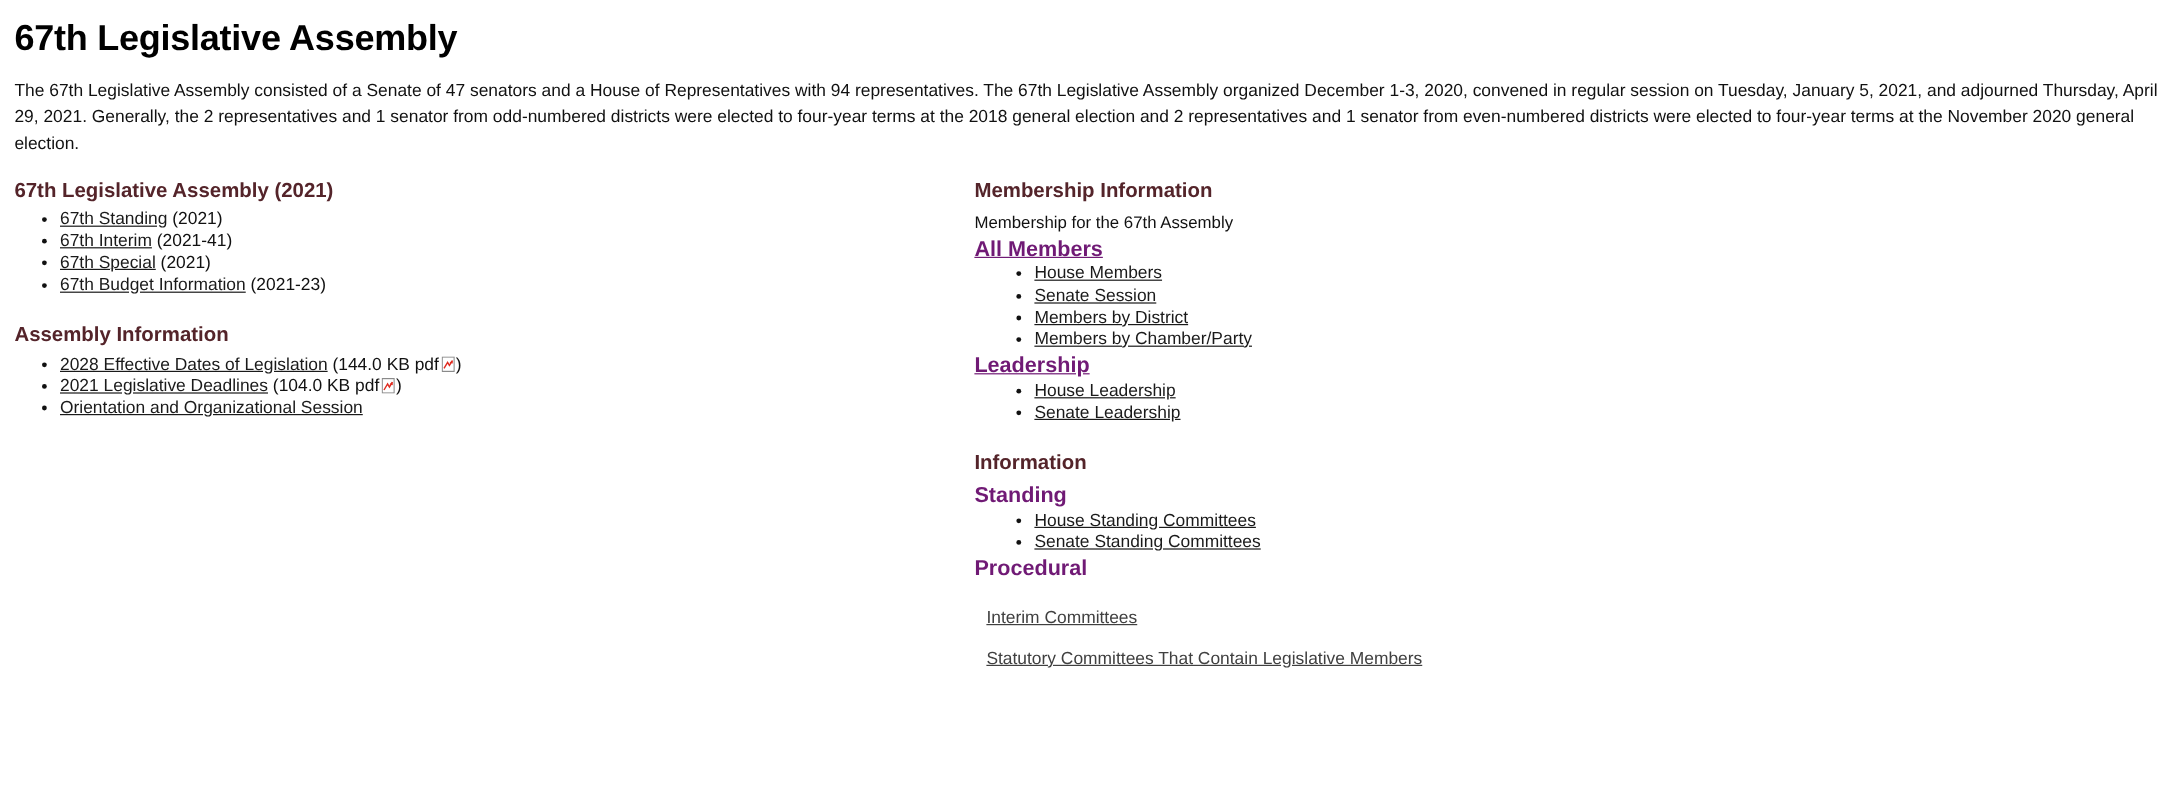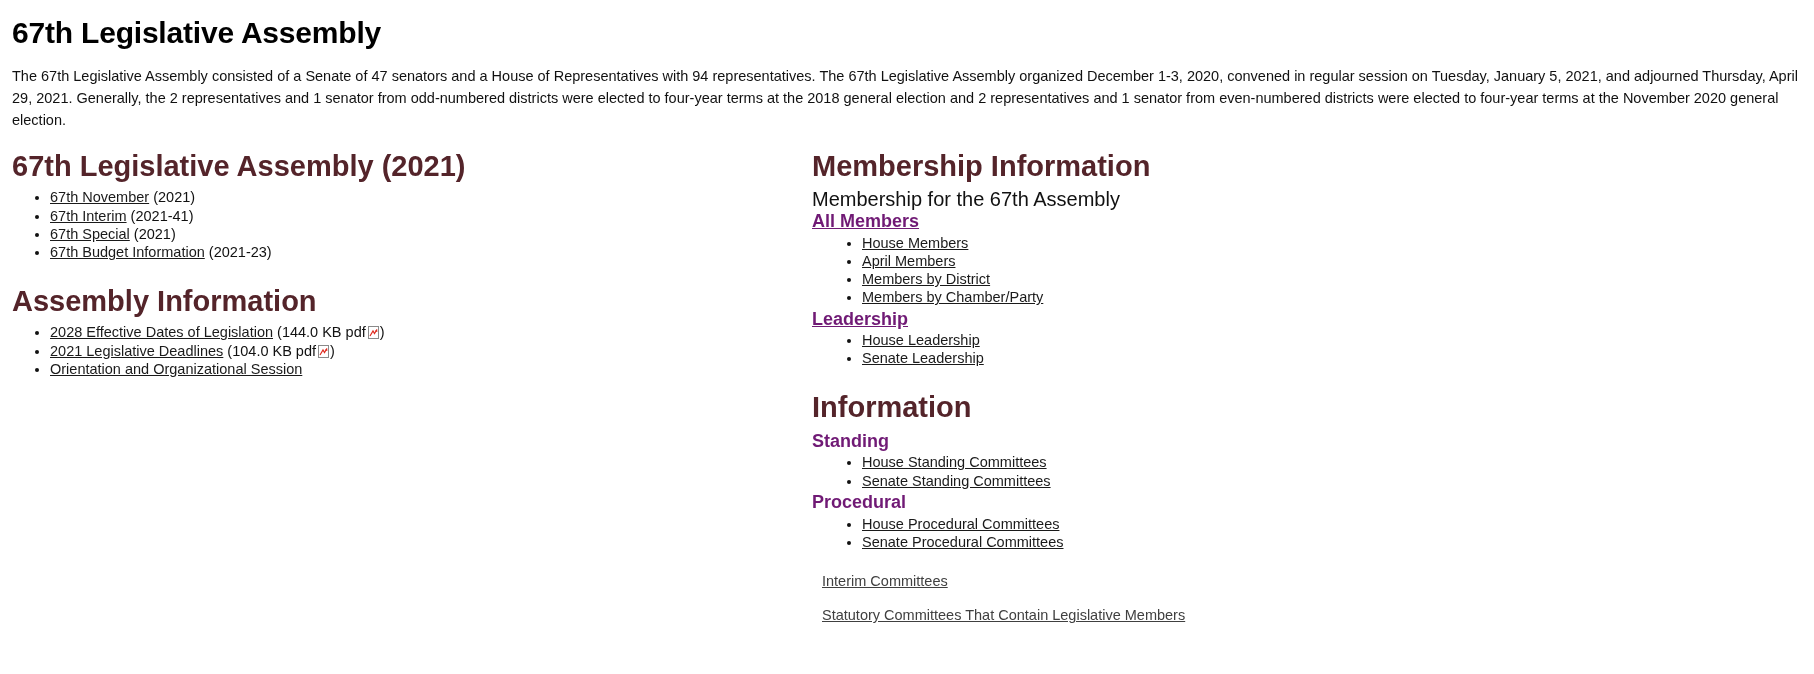--- a/index.html
+++ b/index.html
@@ -42,41 +42,41 @@
   }
   .col-left {
     width: 790px;
     flex: 0 0 790px;
   }
   .col-right {
     flex: 1 1 auto;
     padding-left: 10px;
   }
   h2.section-title {
-    font-size: 29px;
+    font-size: 17px;
     line-height: 1.2;
     font-weight: bold;
     color: #54242a;
     margin: 0 0 6px 0;
   }
   h2.section-title.spaced {
     margin-top: 22px;
   }
   h3.sub-title {
     font-size: 18px;
     line-height: 1.2;
     font-weight: bold;
     color: #701a75;
     margin: 2px 0 2px 0;
   }
   h3.sub-title.underlined {
     text-decoration: underline;
   }
   p.sub-note {
-    font-size: 20px;
+    font-size: 14px;
     line-height: 20px;
     margin: 0 0 1px 0;
     color: #111111;
   }
   ul.link-list {
     list-style-type: disc;
     margin: 0 0 0 0;
     padding-left: 38px;
   }
   ul.link-list li {
@@ -129,21 +129,21 @@
   <p class="intro">The 67th Legislative Assembly consisted of a Senate of 47 senators and a House of Representatives with 94 representatives. The 67th Legislative Assembly organized December 1-3, 2020, convened in regular session on Tuesday, January 5, 2021, and adjourned Thursday, April 29, 2021. Generally, the 2 representatives and 1 senator from odd-numbered districts were elected to four-year terms at the 2018 general election and 2 representatives and 1 senator from even-numbered districts were elected to four-year terms at the November 2020 general election.</p>
 
   <div class="columns">
 
     <div class="col-left">
 
       <h2 class="section-title">67th Legislative Assembly (2021)</h2>
 
       <ul class="link-list">
         <li>
-          <a class="doc-link" href="#">67th November</a>
+          <a class="doc-link" href="#">67th Standing</a>
           <span class="meta">(2021)</span>
         </li>
         <li>
           <a class="doc-link" href="#">67th Interim</a>
           <span class="meta">(2021-41)</span>
         </li>
         <li>
           <a class="doc-link" href="#">67th Special</a>
           <span class="meta">(2021)</span>
         </li>
@@ -185,21 +185,21 @@
 
       <p class="sub-note">Membership for the 67th Assembly</p>
 
       <h3 class="sub-title underlined">All Members</h3>
 
       <ul class="link-list tight">
         <li>
           <a class="doc-link" href="#">House Members</a>
         </li>
         <li>
-          <a class="doc-link" href="#">April Members</a>
+          <a class="doc-link" href="#">Senate Session</a>
         </li>
         <li>
           <a class="doc-link" href="#">Members by District</a>
         </li>
         <li>
           <a class="doc-link" href="#">Members by Chamber/Party</a>
         </li>
       </ul>
 
       <h3 class="sub-title underlined">Leadership</h3>
@@ -222,28 +222,20 @@
         <li>
           <a class="doc-link" href="#">House Standing Committees</a>
         </li>
         <li>
           <a class="doc-link" href="#">Senate Standing Committees</a>
         </li>
       </ul>
 
       <h3 class="sub-title">Procedural</h3>
 
-      <ul class="link-list tight">
-        <li>
-          <a class="doc-link" href="#">House Procedural Committees</a>
-        </li>
-        <li>
-          <a class="doc-link" href="#">Senate Procedural Committees</a>
-        </li>
-      </ul>
 
       <div class="standalone-link first">
         <a class="plain-link" href="#">Interim Committees</a>
       </div>
 
       <div class="standalone-link">
         <a class="plain-link" href="#">Statutory Committees That Contain Legislative Members</a>
       </div>
 
     </div>

